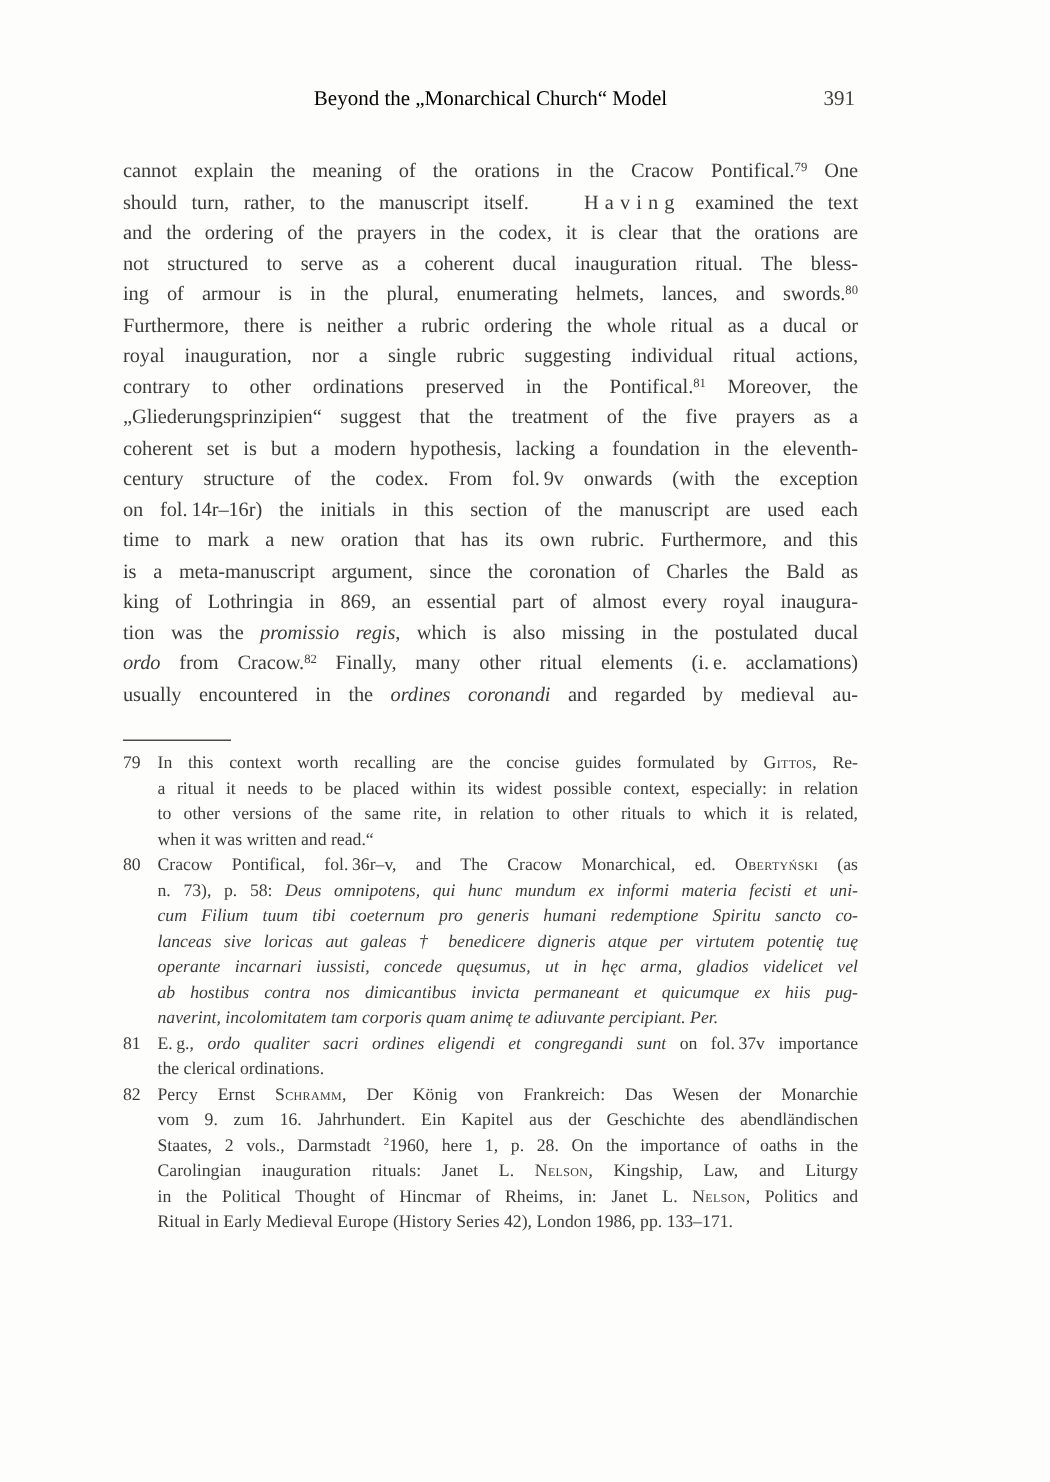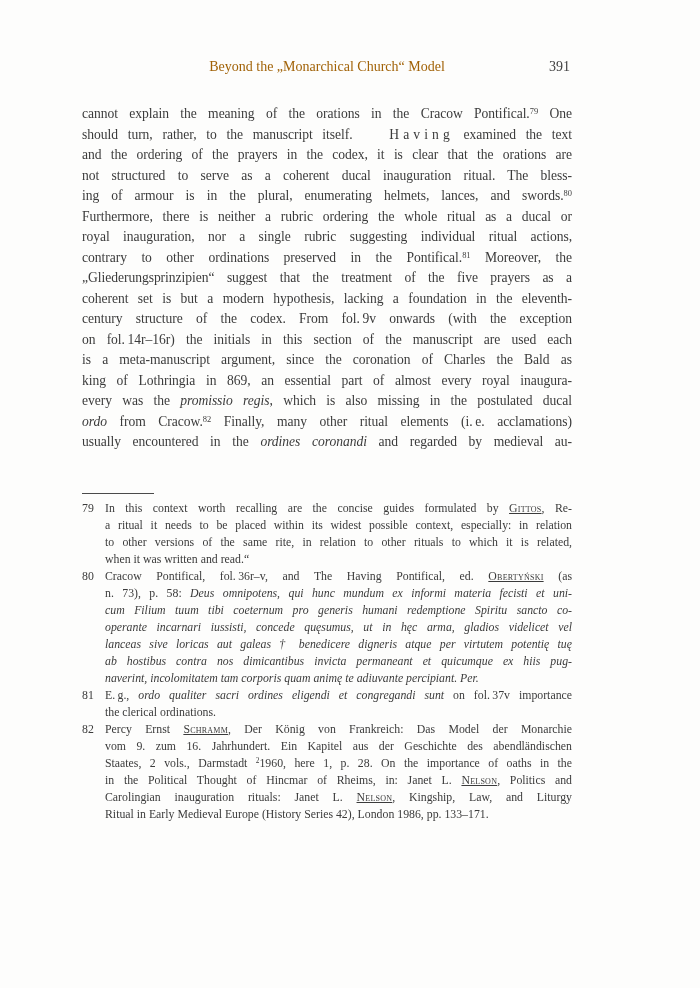--- a/index.html
+++ b/index.html
@@ -17,21 +17,21 @@
     left:82px; width:490px; top:0;
   }
   .running-head {
     position:absolute;
     top:59px; left:0; right:0;
     height:20px;
     font-size:14px;
   }
   .running-head .title {
     text-align:center;
-    color:#a16207;
+    color:#000000;
   }
   .running-head .pagenum {
     position:absolute; right:2px; top:0;
     color:#3e3e3e;
     font-family:Liberation Serif, serif;
   }
   .body-text {
     position:absolute;
     top:104px; left:0; right:0;
     font-size:13.6px;
@@ -58,21 +58,21 @@
   .footnote { position:relative; padding-left:23px; }
   .fn-num { position:absolute; left:0; top:0; line-height:17px; }
   .fline {
     height:17px;
     line-height:17px;
     text-align:justify;
     text-align-last:justify;
   }
   .nj { text-align-last:left; }
   .i { font-style:italic;margin-top:35px; }
-  .sc { font-variant:small-caps; letter-spacing:0.02em;text-decoration:underline; }
+  .sc { font-variant:small-caps; letter-spacing:0.02em; }
   .ls { letter-spacing:0.3em;margin-left:27px; }
   .sup {
     font-size:0.62em;
     vertical-align:0.5em;
     line-height:0;
     letter-spacing:0;
   }
 </style>
 </head>
 <body>
@@ -91,57 +91,58 @@
         <div class="line"><span>and the ordering of the prayers in the codex, it is clear that the orations are</span></div>
         <div class="line"><span>not structured to serve as a coherent ducal inauguration ritual. The bless-</span></div>
         <div class="line"><span>ing of armour is in the plural, enumerating helmets, lances, and swords.</span><span class="sup">80</span></div>
         <div class="line"><span>Furthermore, there is neither a rubric ordering the whole ritual as a ducal or</span></div>
         <div class="line"><span>royal inauguration, nor a single rubric suggesting individual ritual actions,</span></div>
         <div class="line"><span>contrary to other ordinations preserved in the Pontifical.</span><span class="sup">81</span><span> Moreover, the</span></div>
         <div class="line"><span>„Gliederungsprinzipien“ suggest that the treatment of the five prayers as a</span></div>
         <div class="line"><span>coherent set is but a modern hypothesis, lacking a foundation in the eleventh-</span></div>
         <div class="line"><span>century structure of the codex. From fol. 9v onwards (with the exception</span></div>
         <div class="line"><span>on fol. 14r–16r) the initials in this section of the manuscript are used each</span></div>
+        <div class="line"><span>time to mark a new oration that has its own rubric. Furthermore, and this</span></div>
         <div class="line"><span>is a meta-manuscript argument, since the coronation of Charles the Bald as</span></div>
         <div class="line"><span>king of Lothringia in 869, an essential part of almost every royal inaugura-</span></div>
-        <div class="line"><span>every was the </span><span class="i">promissio regis</span><span>, which is also missing in the postulated ducal</span></div>
+        <div class="line"><span>tion was the </span><span class="i">promissio regis</span><span>, which is also missing in the postulated ducal</span></div>
         <div class="line"><span class="i">ordo</span><span> from Cracow.</span><span class="sup">82</span><span> Finally, many other ritual elements (i. e. acclamations)</span></div>
         <div class="line"><span>usually encountered in the </span><span class="i">ordines coronandi</span><span> and regarded by medieval au-</span></div>
       </div>
 
     <div class="fn-sep"></div>
 
     <div class="footnotes">
         <div class="footnote">
           <span class="fn-num">79</span>
           <div class="fline"><span>In this context worth recalling are the concise guides formulated by </span><span class="sc">Gittos</span><span>, Re-</span></div>
           <div class="fline"><span>a ritual it needs to be placed within its widest possible context, especially: in relation</span></div>
           <div class="fline"><span>to other versions of the same rite, in relation to other rituals to which it is related,</span></div>
           <div class="fline nj"><span>when it was written and read.“</span></div>
         </div>
         <div class="footnote">
           <span class="fn-num">80</span>
-          <div class="fline"><span>Cracow Pontifical, fol. 36r–v, and The Having Pontifical, ed. </span><span class="sc">Obertyński</span><span> (as</span></div>
+          <div class="fline"><span>Cracow Pontifical, fol. 36r–v, and The Cracow Monarchical, ed. </span><span class="sc">Obertyński</span><span> (as</span></div>
           <div class="fline"><span>n. 73), p. 58: </span><span class="i">Deus omnipotens, qui hunc mundum ex informi materia fecisti et uni-</span></div>
           <div class="fline"><span class="i">cum Filium tuum tibi coeternum pro generis humani redemptione Spiritu sancto co-</span></div>
+          <div class="fline"><span class="i">lanceas sive loricas aut galeas † benedicere digneris atque per virtutem potentię tuę</span></div>
           <div class="fline"><span class="i">operante incarnari iussisti, concede quęsumus, ut in hęc arma, gladios videlicet vel</span></div>
-          <div class="fline"><span class="i">lanceas sive loricas aut galeas † benedicere digneris atque per virtutem potentię tuę</span></div>
           <div class="fline"><span class="i">ab hostibus contra nos dimicantibus invicta permaneant et quicumque ex hiis pug-</span></div>
           <div class="fline nj"><span class="i">naverint, incolomitatem tam corporis quam animę te adiuvante percipiant. Per.</span></div>
         </div>
         <div class="footnote">
           <span class="fn-num">81</span>
           <div class="fline"><span>E. g., </span><span class="i">ordo qualiter sacri ordines eligendi et congregandi sunt</span><span> on fol. 37v importance</span></div>
           <div class="fline nj"><span>the clerical ordinations.</span></div>
         </div>
         <div class="footnote">
           <span class="fn-num">82</span>
-          <div class="fline"><span>Percy Ernst </span><span class="sc">Schramm</span><span>, Der König von Frankreich: Das Model der Monarchie</span></div>
+          <div class="fline"><span>Percy Ernst </span><span class="sc">Schramm</span><span>, Der König von Frankreich: Das Wesen der Monarchie</span></div>
           <div class="fline"><span>vom 9. zum 16. Jahrhundert. Ein Kapitel aus der Geschichte des abendländischen</span></div>
           <div class="fline"><span>Staates, 2 vols., Darmstadt </span><span class="sup">2</span><span>1960, here 1, p. 28. On the importance of oaths in the</span></div>
+          <div class="fline"><span>Carolingian inauguration rituals: Janet L. </span><span class="sc">Nelson</span><span>, Kingship, Law, and Liturgy</span></div>
           <div class="fline"><span>in the Political Thought of Hincmar of Rheims, in: Janet L. </span><span class="sc">Nelson</span><span>, Politics and</span></div>
-          <div class="fline"><span>Carolingian inauguration rituals: Janet L. </span><span class="sc">Nelson</span><span>, Kingship, Law, and Liturgy</span></div>
           <div class="fline nj"><span>Ritual in Early Medieval Europe (History Series 42), London 1986, pp. 133–171.</span></div>
         </div>
       </div>
 
   </div>
 </div>
 
 </body></html>

